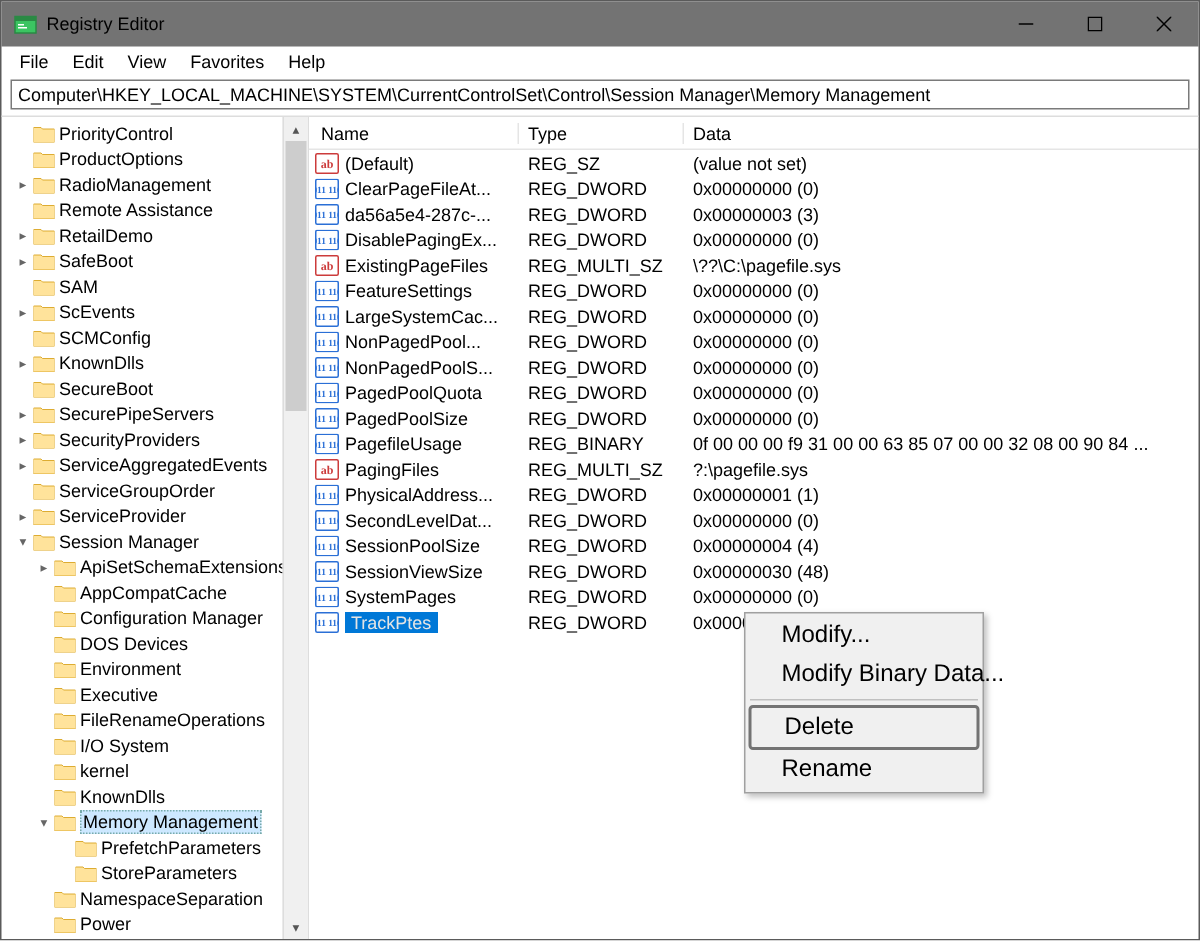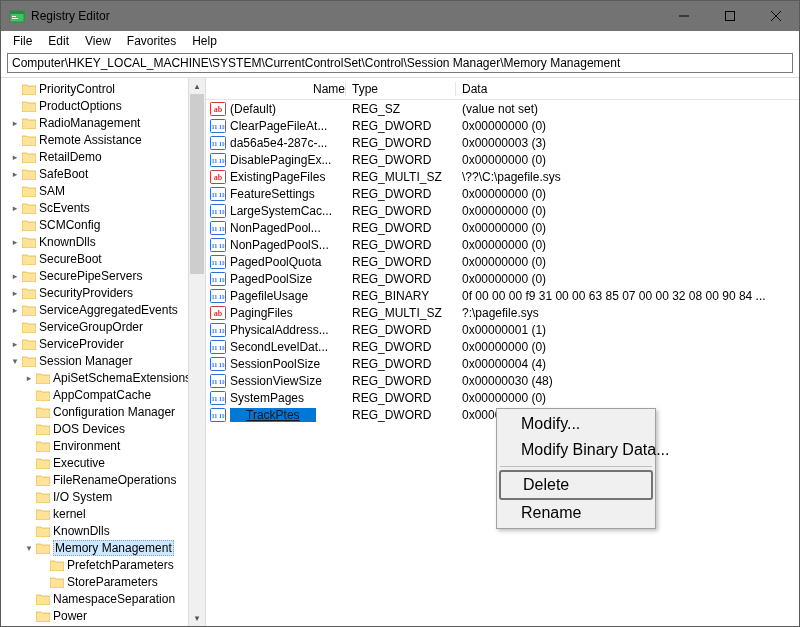--- a/index.html
+++ b/index.html
@@ -100,34 +100,34 @@
   }
   .list-header {
     display: flex;
     background: #fff;
     border-bottom: 1px solid #e5e5e5;
     font-size: 12px;
     height: 22px;
     align-items: center;
     position: sticky; top: 0;
   }
-  .col-name  { width: 140px; padding-left: 8px; border-right: 1px solid #e5e5e5; text-align: right; }
+  .col-name  { width: 140px; padding-left: 8px; border-right: 1px solid #e5e5e5; }
   .col-type  { width: 110px; padding-left: 6px; border-right: 1px solid #e5e5e5; }
   .col-data  { flex: 1; padding-left: 6px; min-width: 260px;}
   .row {
     display: flex;
     height: 17px;
     align-items: center;
     font-size: 12px;
     white-space: nowrap;
   }
   .row .rname { width: 140px; padding-left: 4px; display: flex; align-items: center; overflow: hidden; }
   .row .rtype { width: 110px; padding-left: 6px; }
   .row .rdata { flex: 1; padding-left: 6px; overflow: hidden; text-overflow: ellipsis; min-width: 260px;}
-  .row.selected .rname .val-label { background: #0078d7; color: #0f172a; padding: 0 16px; text-decoration: underline; }
+  .row.selected .rname .val-label { background: #0078d7; color: #e5e5e5; padding: 0 4px; }
   .reg-icon {
     width: 16px; height: 14px;
     margin-right: 4px;
     display: inline-flex; align-items: center; justify-content: center;
     font-size: 9px; font-weight: bold;
     flex-shrink: 0;
   }
   .context-menu {
     position: absolute;
     background: #f0f0f0;

